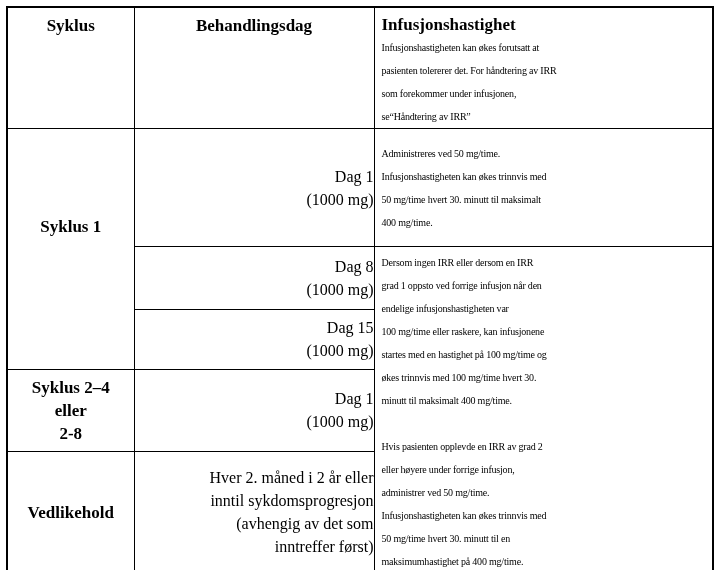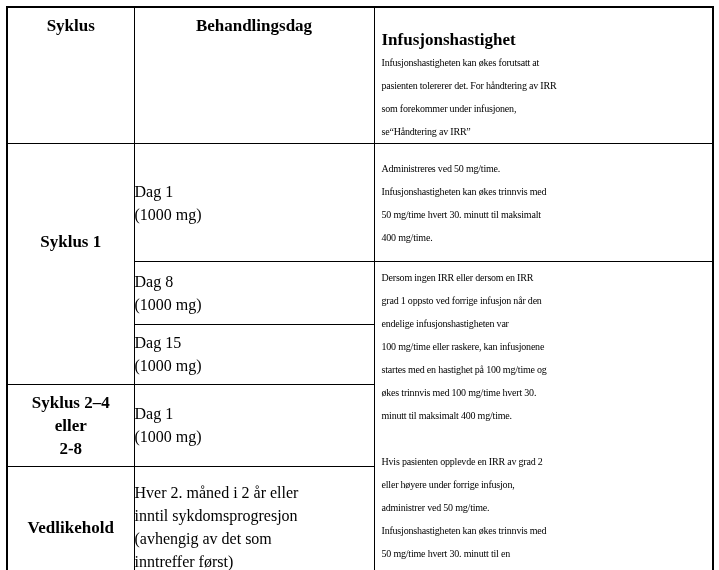--- a/index.html
+++ b/index.html
@@ -38,21 +38,21 @@
     vertical-align: top;
     text-align: center;
     font-weight: bold;
     font-size: 17px;
     line-height: 23px;
     padding-top: 6px;
   }
   .hdr-rate {
     vertical-align: top;
     text-align: left;
-    padding: 20px 2px 0 7px;
+    padding: 5px 2px 0 7px;
   }
   .rate-title {
     font-weight: bold;
     font-size: 17px;
     line-height: 23px;
   }
   .pre {
     white-space: pre;
     font-size: 10px;
     line-height: 23px;
@@ -60,21 +60,21 @@
   }
   .label-cell {
     text-align: center;
     font-weight: bold;
     font-size: 17px;
     line-height: 23px;
     white-space: pre;
   }
   .label-syklus1 { padding-bottom: 45px; }
   .day-cell {
-    text-align: left;
+    text-align: right;
     font-size: 16px;
     line-height: 23px;
     white-space: pre;
     font-family: Liberation Serif, serif;
   }
   .rate-cell {
     vertical-align: top;
     text-align: left;
     padding: 13px 8px 0 7px;
   }

